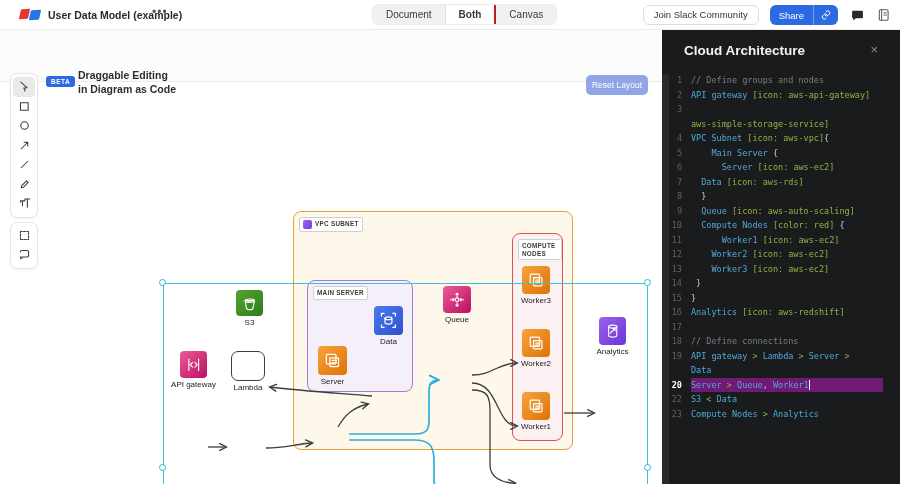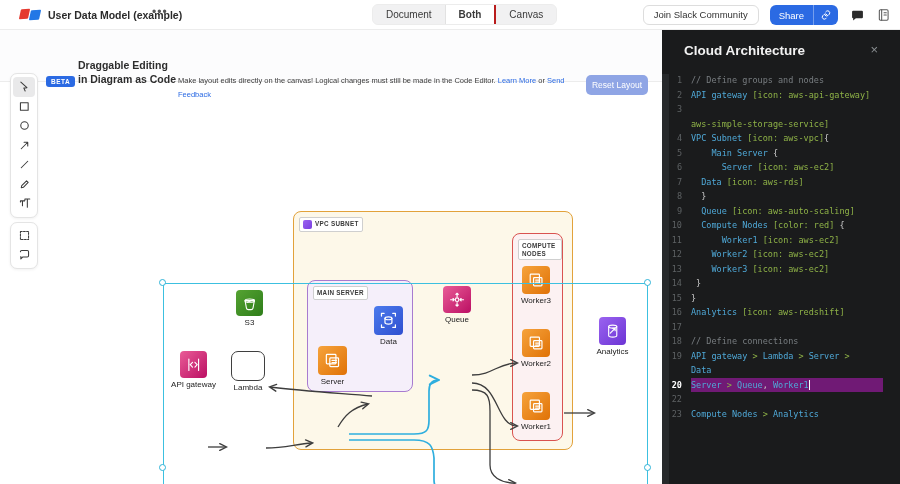--- a/index.html
+++ b/index.html
@@ -29,21 +29,21 @@
   .btn-share .lbl { padding:0 9px; }
   .btn-share .sep { width:1px; height:20px; background:rgba(255,255,255,.35); }
   .btn-share .lnk { padding:0 7px; display:flex; align-items:center; }
   .icon-btn { width:16px; height:16px; display:flex; align-items:center; justify-content:center; cursor:pointer; }
 
   
   .banner { position:absolute; left:0; top:30px; width:662px; height:52px; background:#fcfcfd;
     border-bottom:1px solid #ececec; z-index:20; }
   .beta-badge { position:absolute; left:46px; top:46px; background:#2b6ae3; color:#fff; font-size:6.5px;
     font-weight:700; letter-spacing:.5px; padding:2px 5px; border-radius:3px; }
-  .banner-head { position:absolute; left:78px; top:28px; width:100px; font-size:10.5px; font-weight:600;
+  .banner-head { position:absolute; left:78px; top:38px; width:100px; font-size:10.5px; font-weight:600;
     color:#2d2d2d; line-height:14px; }
   .banner-msg { position:absolute; left:178px; top:44px; width:402px; font-size:7.5px; color:#3c3c3c;
     line-height:14px; }
   .banner-msg a { color:#2b6ae3; text-decoration:none; cursor:pointer; }
   .btn-reset { position:absolute; left:586px; top:45px; width:62px; height:20px; background:#8fa5e5;
     color:#fff; border:none; border-radius:5px; font-size:8.5px; font-family:inherit; cursor:pointer; }
 
   
   .tool-group { position:absolute; width:28px; background:#fff; border:1px solid #e4e4e4; border-radius:7px;
     box-shadow:0 1px 3px rgba(0,0,0,.06); z-index:25; padding:3px 0; }
@@ -133,24 +133,20 @@
           <rect x="4" y="3" width="15" height="18" rx="2"></rect>
           <path d="M8 3v18M12 8h4M12 12h4"></path>
         </svg>
       </span>
     </div>
   </div>
 
   <div class="banner">
     <span class="beta-badge">BETA</span>
     <div class="banner-head">Draggable Editing in Diagram as Code</div>
-    <div class="banner-msg">
-      <span>Make layout edits directly on the canvas! Logical changes must still be made in the Code Editor.</span>
-      <span> </span><a>Learn More</a><span> or </span><a>Send Feedback</a>
-    </div>
     <button class="btn-reset">Reset Layout</button>
   </div>
 
   <div class="canvas">
     <div id="groups">
         <div class="grp" style="left: 293px; top: 129px; width: 280px; height: 239px; border-color: rgb(226, 162, 59); background: rgb(253, 248, 233);">
           <div class="grp-chip">
             <span class="chip-ic"></span>
             <span>VPC SUBNET</span>
           </div>
@@ -432,20 +428,21 @@
         <div class="row">
           <span class="num"></span>
           <span class="txt"><span class="tk-name">Data</span></span>
         </div>
         <div class="row active">
           <span class="num">20</span>
           <span class="txt"><span class="tk-name">Server</span><span class="tk-op"> &gt; </span><span class="tk-name">Queue</span><span class="tk-punct">,</span><span class="tk-name"> Worker1</span><span class="tk-cursor"></span></span>
         </div>
         <div class="row">
           <span class="num">22</span>
+          <span class="txt"><span class="tk-name">S3</span><span class="tk-op"> &lt; </span><span class="tk-name">Data</span></span>
         </div>
         <div class="row">
           <span class="num">23</span>
           <span class="txt"><span class="tk-name">Compute Nodes</span><span class="tk-op"> &gt; </span><span class="tk-name">Analytics</span></span>
         </div>
       </div>
   </div>
 
 </div>
 

